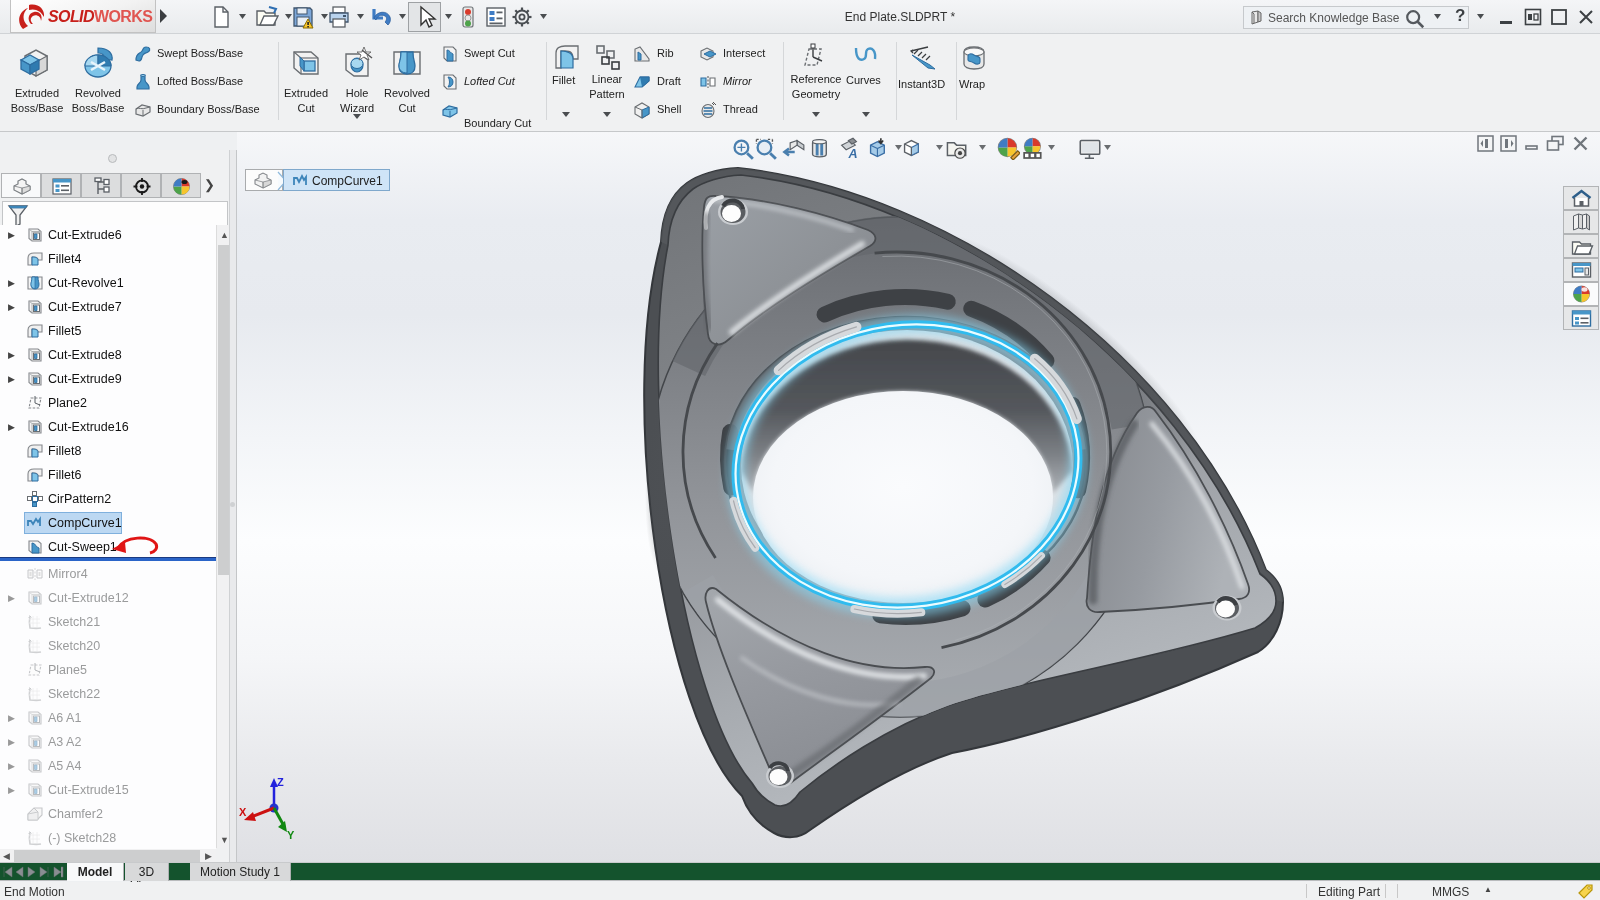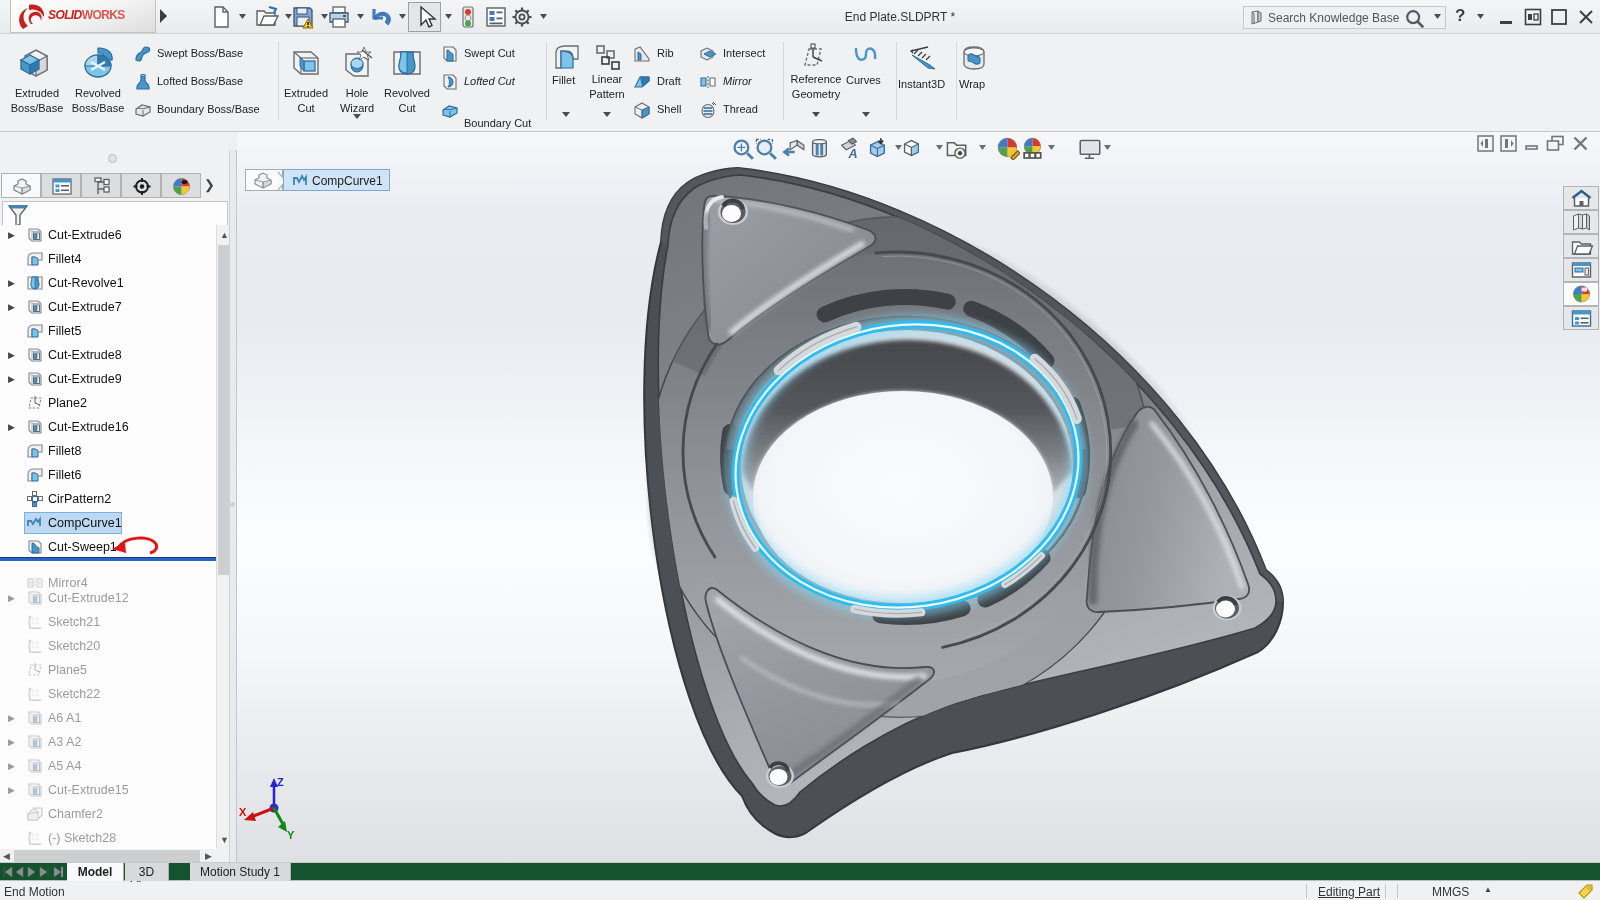--- a/index.html
+++ b/index.html
@@ -9,21 +9,21 @@
 
 #titlebar { position:absolute; left:0; top:0; width:1600px; height:34px;
   background:linear-gradient(#f4f5f7,#e9ebed); border-bottom:1px solid #d0d3d6; }
 #swlogo { position:absolute; left:10px; top:0px; width:146px; height:33px;
   background:linear-gradient(160deg,#ffffff 0%,#f2f2f2 55%,#dddddd 100%); border:1px solid #c2c2c2; border-top:none; }
 #swlogo .txt { position:absolute; left:36px; top:8px; font-size:16.5px; font-weight:bold; color:#d6241e; letter-spacing:-0.5px; }
 #swlogo .txt i { font-style:normal; color:#e2524d; font-weight:bold; }
 .tbico { position:absolute; top:5px; width:24px; height:24px; }
 .dd { position:absolute; top:14px; width:7px; height:5px; }
 #wintitle { position:absolute; left:800px; top:10px; width:200px; text-align:center; font-size:12px; color:#333; }
-#searchbox { position:absolute; left:1243px; top:6px; width:203px; height:23px; background:#eef1f4; border:1px solid #c6c9cc;text-align:center; }
+#searchbox { position:absolute; left:1243px; top:6px; width:226px; height:23px; background:#eef1f4; border:1px solid #c6c9cc;text-align:center; }
 #searchbox .ph { position:absolute; left:24px; top:4px; font-size:12px; color:#555; }
 
 #ribbon { position:absolute; left:0; top:34px; width:1600px; height:98px; background:#f0f1f2; border-bottom:1px solid #c6c8ca; }
 .rsep { position:absolute; top:8px; width:1px; height:78px; background:#d5d7d9; }
 .biglabel { position:absolute; font-size:11px; color:#222; text-align:center; line-height:15px; }
 .smalllabel { position:absolute; font-size:11px; color:#222; }
 .ddr { position:absolute; }
 
 #ftabs { position:absolute; left:0; top:124px; width:380px; height:26px; z-index:20; }
 .ftab { position:absolute; top:0px; height:25px; background:#d9dadb; border:1px solid #b0b2b4; font-size:12px; color:#222; text-align:center; padding-top:5px; }
@@ -70,21 +70,21 @@
 </head>
 <body>
 <div id="app">
   <div id="titlebar">
     <div id="swlogo">
       <svg style="position:absolute;left:6px;top:3px" width="30" height="28" viewBox="0 0 30 28">
         <path d="M6 26 C-1 19 2 8 11 5 C5 10 5 18 11 23 Z" fill="#c8201b"></path>
         <path d="M12 2 C21 0 28 6 27 14 C24 8 18 5 12 7 Z" fill="#c8201b"></path>
         <path d="M14 21 C10 17 11 10 17 9 C23 8 26 13 24 18 C24 13 19 11 16 13 C13 15 13 18 16 21 Z" fill="#c8201b"></path>
       </svg>
-      <div class="txt" style="position:absolute;left:37px;top:8px;font-size:12px;font-weight:bold;color:#c8201b;font-style:italic;letter-spacing:-0.6px;">SOLID<i style="color:#e05550;">WORKS</i></div>
+      <div class="txt" style="position:absolute;left:37px;top:8px;font-size:16px;font-weight:bold;color:#c8201b;font-style:italic;letter-spacing:-0.6px;">SOLID<i style="color:#e05550;">WORKS</i></div>
     </div>
     <svg class="abs" style="left:158px;top:8px" width="10" height="16" viewBox="0 0 10 16">
         <path d="M2 1 L9 8 L2 15 Z" fill="#3a3d40"></path>
       </svg>
 
     <svg class="tbico" style="left:209px" viewBox="0 0 24 24">
         <path d="M6 2 H14 L19 7 V22 H6 Z" fill="#fff" stroke="#5b6066" stroke-width="1.4"></path>
         <path d="M14 2 L14 7 H19" fill="none" stroke="#5b6066" stroke-width="1.4"></path>
       </svg>
     <svg class="dd" style="left:239px" width="7" height="5" viewBox="0 0 7 5">
@@ -554,21 +554,21 @@
               <path d="M3 3 H12 L15 5.5 V15 H6 L3 12.5 Z" fill="#f4f4f4" stroke="#85888c" stroke-width="1.1"></path>
               <path d="M6 5 C10 5 9 9 13 10 L13 15 L6 15 Z" fill="#4796c8" stroke="#2e6da0" stroke-width="1"></path>
             </svg></div>
           <div class="tx">Cut-Sweep1</div>
           <svg style="position:absolute;left:108px;top:0px" width="56" height="23" viewBox="0 0 56 23">
             <path d="M10 13 C17 1 42 0 48 9 C50 13 47 17 42 18" fill="none" stroke="#e01515" stroke-width="3"></path>
             <path d="M17 7 L4 14 L18 18 Z" fill="#e01515"></path>
           </svg>
         </div>
       <div style="position:absolute;left:0;top:332px;width:216px;height:4px;background:#2a64c8;border-top:1px solid #1a3a80;"></div>
-      <div class="trow gray" style="top:346px">
+      <div class="trow gray" style="top:337px">
           <div class="ic"><svg viewBox="0 0 18 18" width="18" height="18">
               <path d="M2 5 H7 V13 H2 Z" fill="#f0f0f0" stroke="#85888c" stroke-width="1"></path>
               <path d="M11 5 H16 V13 H11 Z" fill="#fff" stroke="#85888c" stroke-width="1"></path>
               <path d="M9 3 V15" stroke="#999" stroke-width="0.9" stroke-dasharray="2 1.5"></path>
               <rect x="3.5" y="7" width="2" height="4" fill="#bbb"></rect>
               <rect x="12.5" y="7" width="2" height="4" fill="#bbb"></rect>
             </svg></div>
           <div class="tx">Mirror4</div>
         </div>
       <div class="trow gray" style="top:361px">
@@ -1021,21 +1021,21 @@
           <path d="M52 2 L59 7 L52 12 Z M59 2 H61 V12 H59"></path>
         </g>
       </svg>
     <div class="mtab active" style="left:67px;width:57px;">Model</div>
     <div class="mtab" style="left:125px;width:44px;">3D Views</div>
     <div class="mtab" style="left:190px;width:101px;">Motion Study 1</div>
   </div>
   <div id="statusbar">
       <span style="position:absolute;left:4px;top:3px;">End Motion</span>
     <div class="abs" style="left:1306px;top:2px;width:1px;height:14px;background:#c8c8c8"></div>
-    <span style="position:absolute;left:1318px;top:3px;text-decoration:underline;">Editing Part</span>
+    <span style="position:absolute;left:1318px;top:3px;">Editing Part</span>
     <div class="abs" style="left:1385px;top:2px;width:1px;height:14px;background:#c8c8c8"></div>
     <div class="abs" style="left:1397px;top:2px;width:1px;height:14px;background:#c8c8c8"></div>
     <span style="position:absolute;left:1432px;top:3px;">MMGS</span>
     <span style="position:absolute;left:1484px;top:3px;font-size:8px;color:#444;">▲</span>
     <svg class="abs" style="left:1578px;top:2px" width="15" height="15" viewBox="0 0 15 15">
         <path d="M1 9 L9 1 L14 1 L14 6 L6 14 Z" fill="#f7d44c" stroke="#b8960a" stroke-width="1.2"></path>
         <circle cx="11" cy="4" r="1.3" fill="#fff" stroke="#b8960a"></circle>
       </svg>
   </div>
 </div>

